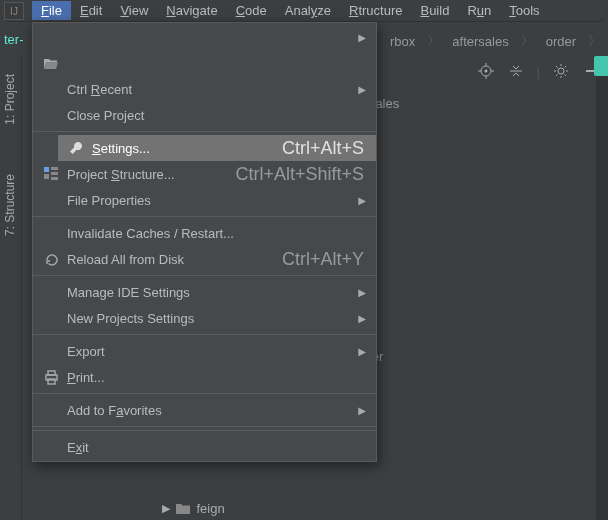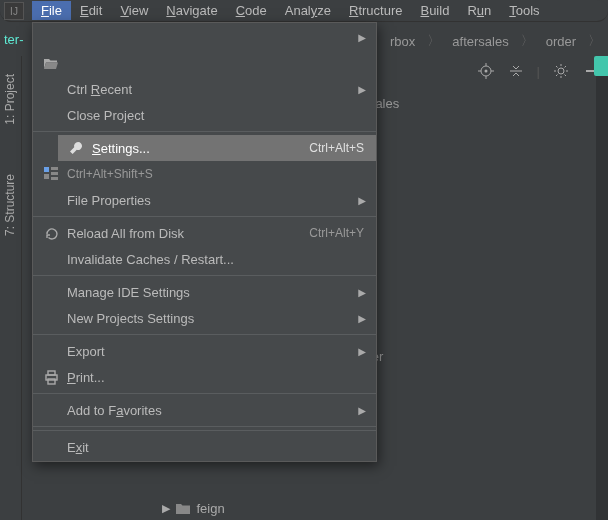--- a/index.html
+++ b/index.html
@@ -24,21 +24,21 @@
 .sidebar-tab + .sidebar-tab { margin-top: 30px; }
 
 .left-strip { position: absolute; left: 0; top: 22px; height: 34px; display: flex; align-items: center; padding-left: 4px; color: #5eead4; font-size: 13px; }
 
 .dropdown { position: absolute; left: 32px; top: 22px; width: 345px; background: #46494b; border: 1px solid #5a5a5a; box-shadow: 2px 4px 12px rgba(0,0,0,0.5); padding: 1px 0; }
 .menu-item { display: flex; align-items: center; height: 26px; padding: 0 12px 0 8px; cursor: pointer; position: relative; }
 .menu-item.highlight { background: #737373; color: #fff; margin-left: 25px; }
 .menu-item .icon-slot { width: 20px; display: flex; align-items: center; justify-content: center; margin-right: 6px; color: #aaa; }
 .menu-item .label { flex: 1; }
 .menu-item .label .mn { text-decoration: underline; }
-.menu-item .shortcut { color: #999; font-size: 12px; }
+.menu-item .shortcut { color: #999; font-size: 18px; }
 .menu-item.highlight .shortcut { color: #e0e0e0; }
 .menu-item .submenu-arrow { position: absolute; right: 10px; font-size: 10px; color: #aaa; }
 .menu-sep { height: 1px; background: #5a5d5f; margin: 3px 0; }
 
 .bg-tree { position: absolute; left: 345px; top: 90px; color: #999; font-size: 13px; }
 .bg-tree div { padding: 2px 8px; }
 
 .bottom-strip { position: absolute; bottom: 0; left: 22px; right: 0; height: 24px; display: flex; align-items: center; gap: 6px; padding-left: 140px; color: #aaa; }
 
 .right-edge { position: absolute; right: 0; top: 56px; width: 12px; height: calc(100% - 56px); background: #313335; }
@@ -156,41 +156,42 @@
     <div class="menu-item">
       <span class="icon-slot">
         <svg width="16" height="16" viewBox="0 0 16 16">
           <rect x="1" y="1" width="5" height="5" fill="#6aa0e8"></rect>
           <rect x="8" y="1" width="7" height="3" fill="#888"></rect>
           <rect x="1" y="8" width="5" height="5" fill="#888"></rect>
           <rect x="8" y="6" width="7" height="3" fill="#888"></rect>
           <rect x="8" y="11" width="7" height="3" fill="#888"></rect>
         </svg>
       </span>
+      <span class="label"><span>Project </span><span class="mn">S</span><span>tructure...</span></span>
       <span class="shortcut">Ctrl+Alt+Shift+S</span>
     </div>
     <div class="menu-item">
       <span class="icon-slot"></span>
       <span class="label">File Properties</span>
       <span class="submenu-arrow">▶</span>
     </div>
     <div class="menu-sep"></div>
+    <div class="menu-item">
+      <span class="icon-slot"></span>
+      <span class="label">Invalidate Caches / Restart...</span>
+    </div>
     <div class="menu-item">
       <span class="icon-slot">
         <svg width="15" height="15" viewBox="0 0 15 15">
           <path d="M3 8a5 5 0 1 1 1.5 3.5" stroke="#aaa" fill="none" stroke-width="1.4"></path>
           <path d="M3 12v-3h3" stroke="#aaa" fill="none" stroke-width="1.4"></path>
         </svg>
       </span>
       <span class="label">Reload All from Disk</span>
       <span class="shortcut">Ctrl+Alt+Y</span>
-    </div>
-    <div class="menu-item">
-      <span class="icon-slot"></span>
-      <span class="label">Invalidate Caches / Restart...</span>
     </div>
     <div class="menu-sep"></div>
     <div class="menu-item">
       <span class="icon-slot"></span>
       <span class="label">Manage IDE Settings</span>
       <span class="submenu-arrow">▶</span>
     </div>
     <div class="menu-item">
       <span class="icon-slot"></span>
       <span class="label">New Projects Settings</span>

